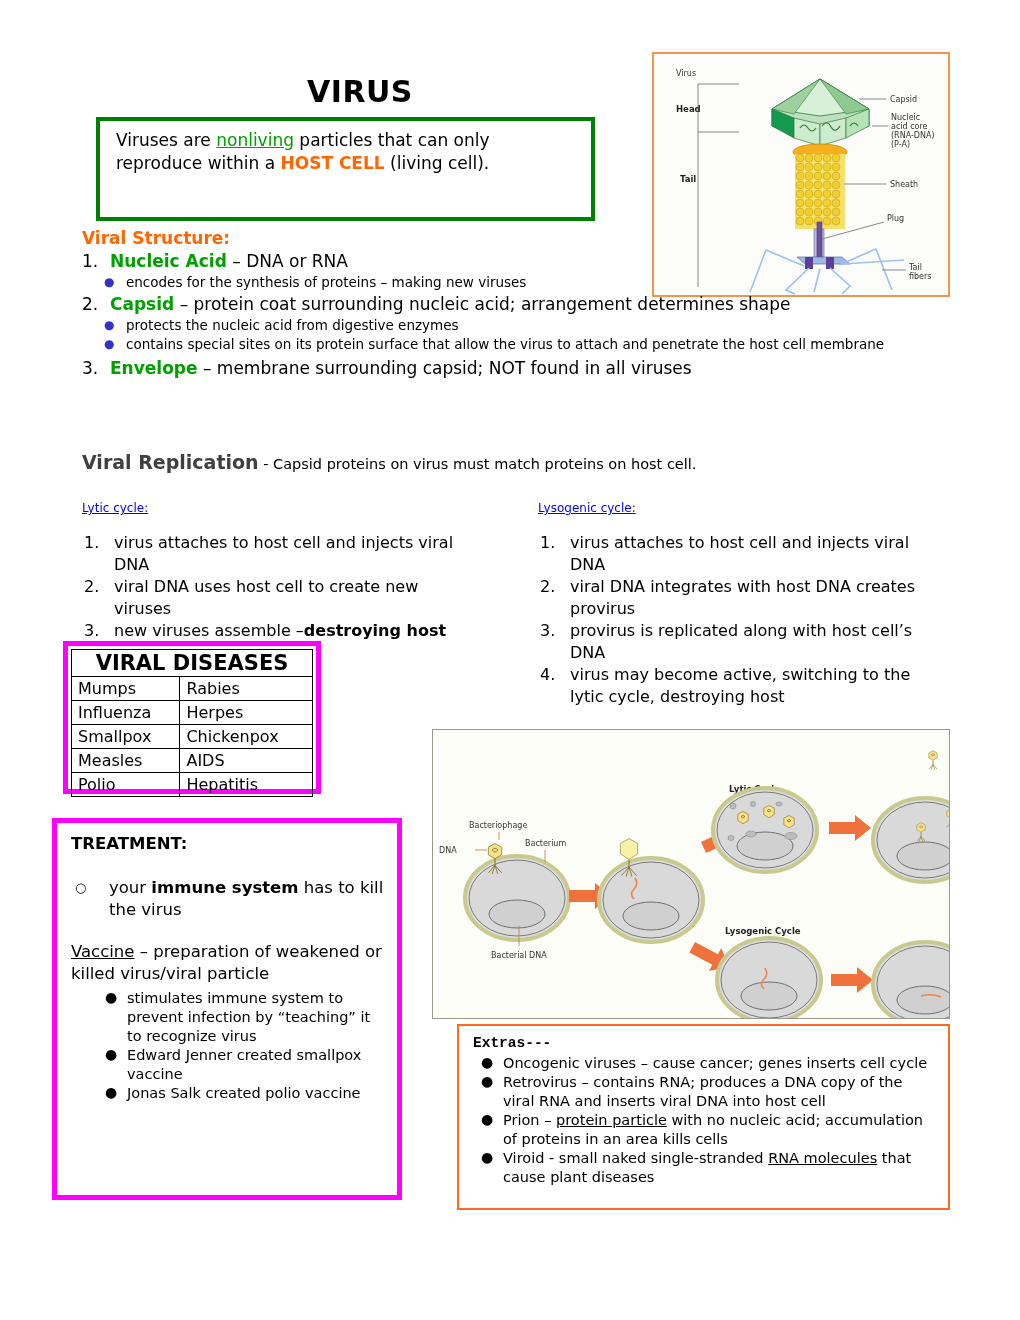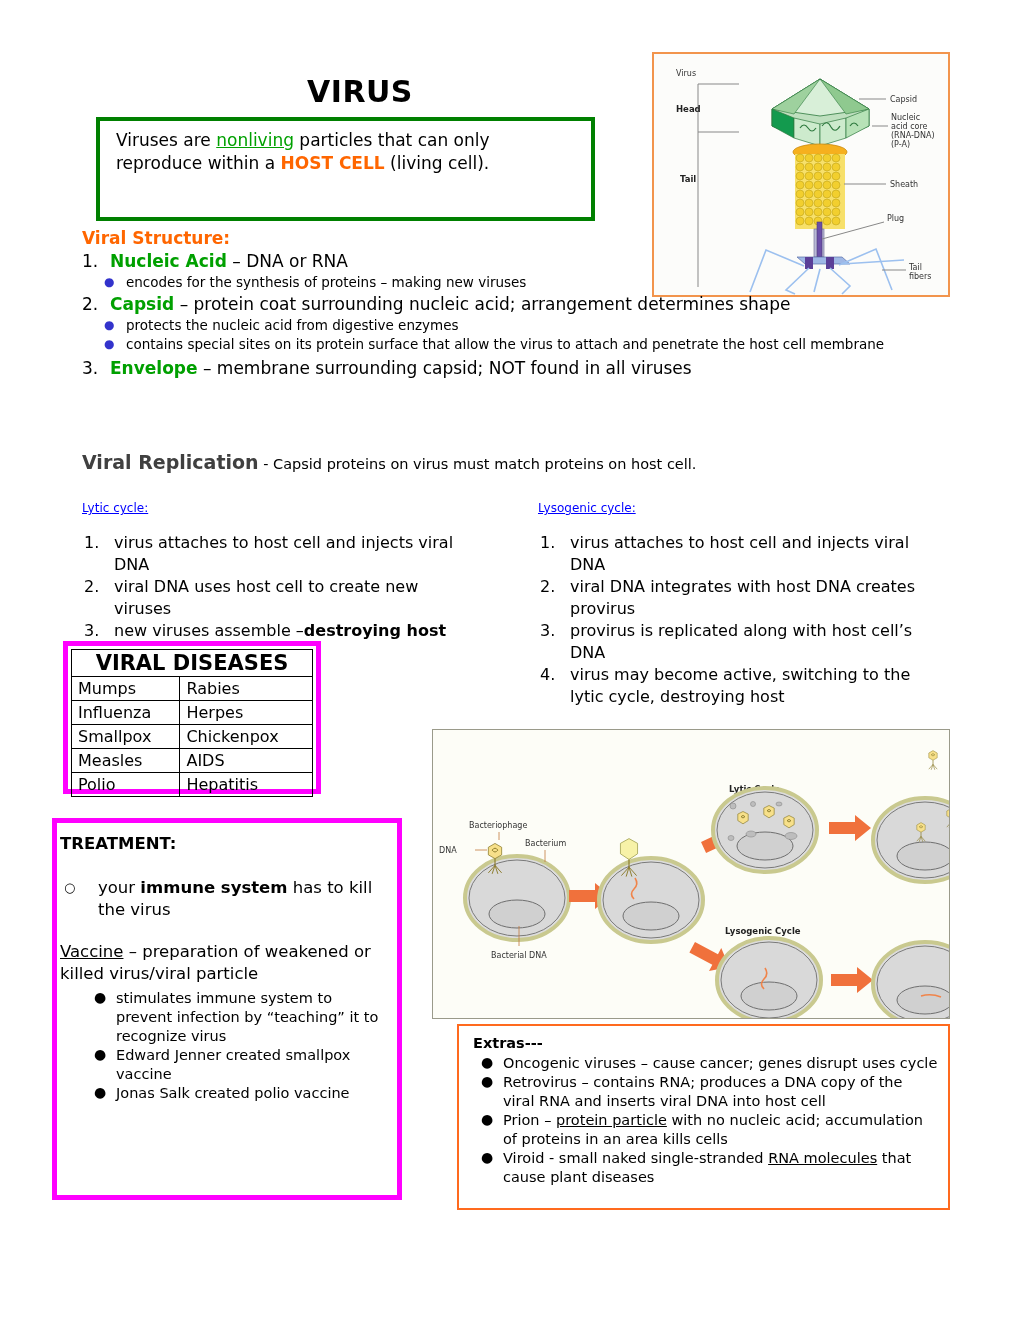--- a/index.html
+++ b/index.html
@@ -205,21 +205,21 @@
     position: absolute;
     left: 52px;
     top: 818px;
     width: 350px;
     height: 382px;
     border: 5px solid #ff00ff;
     box-sizing: border-box;
     background: #ffffff;
   }
   .treatment-box .inner {
-    padding: 10px 12px 6px 3px;
+    padding: 10px 12px 6px 14px;
     font-size: 16.5px;
     line-height: 22px;
   }
   .treatment-box .t-head { font-weight: bold; }
   .t-sub-o {
     position: relative;
     padding-left: 38px;
     margin-top: 22px;
   }
   .t-sub-o .circ {
@@ -267,21 +267,21 @@
     height: 186px;
     border: 2px solid #ff6a1e;
     box-sizing: border-box;
     background: #ffffff;
   }
   .extras-box .inner {
     padding: 8px 10px 4px 14px;
     font-size: 14.5px;
     line-height: 19px;
   }
-  .extras-box .e-head { font-weight: bold; margin-bottom: 1px; }
+  .extras-box .e-head { font-weight: bold; margin-bottom: 1px; font-family: Liberation Mono, monospace; }
   .extras-box .row {
     position: relative;
     padding-left: 30px;
     margin-bottom: 0px;
   }
   .extras-box .row .dot {
     position: absolute;
     left: 8px;
     top: -1px;
     font-size: 14px;
@@ -633,21 +633,21 @@
       <use href="#bactcell"></use>
       <path d="M-4,12 q10,-3 20,1" stroke="#f0844a" fill="none" stroke-width="1.6"></path>
     </g>
   </svg>
 </div>
 
 <div class="extras-box">
   <div class="inner">
     <div class="e-head">Extras---</div>
     <div class="row">
-      <span class="dot">●</span><span>Oncogenic viruses – cause cancer; genes disrupt uses cycle</span>
+      <span class="dot">●</span><span>Oncogenic viruses – cause cancer; genes inserts cell cycle</span>
     </div>
     <div class="row">
       <span class="dot">●</span><span>Retrovirus – contains RNA; produces a DNA copy of the viral RNA and inserts viral DNA into host cell</span>
     </div>
     <div class="row">
       <span class="dot">●</span><span>Prion – </span><span class="u">protein particle</span><span> with no nucleic acid; accumulation of proteins in an area kills cells</span>
     </div>
     <div class="row">
       <span class="dot">●</span><span>Viroid - small naked single-stranded </span><span class="u">RNA molecules</span><span> that cause plant diseases</span>
     </div>

